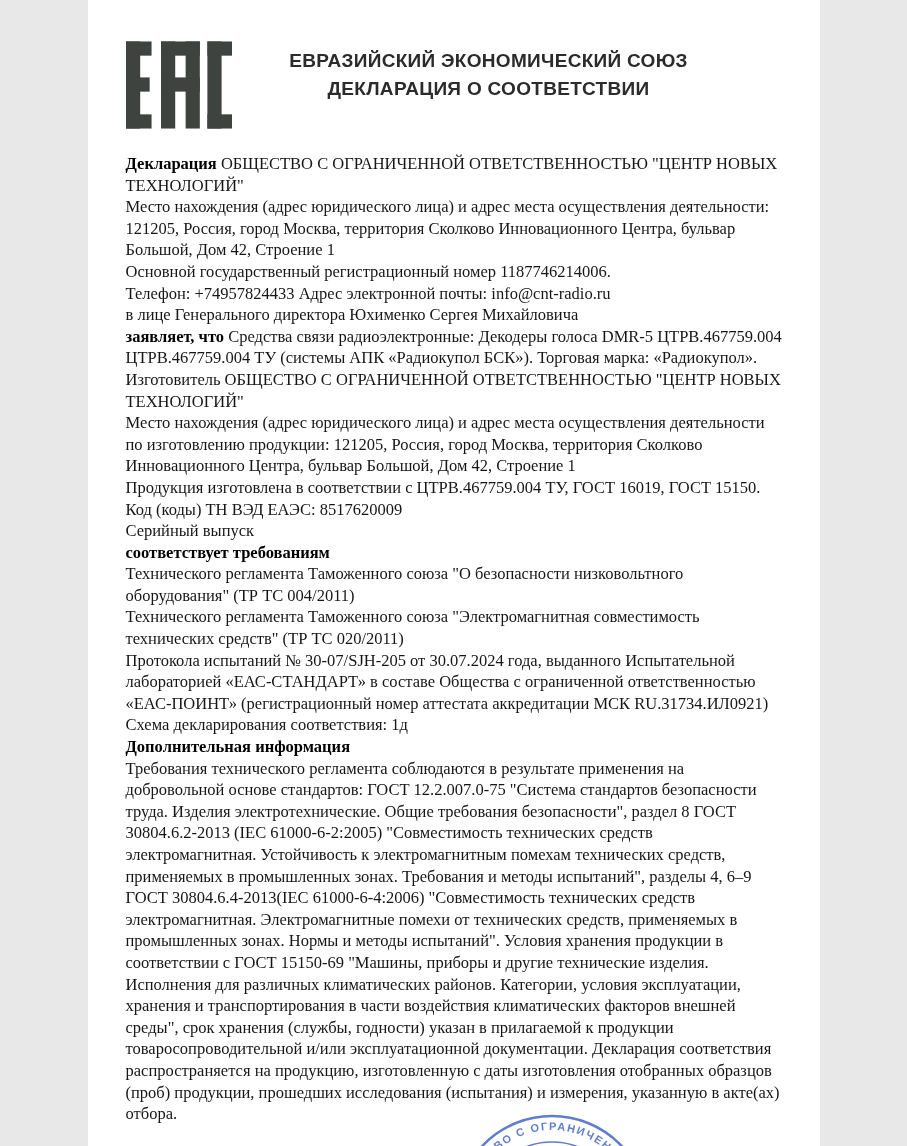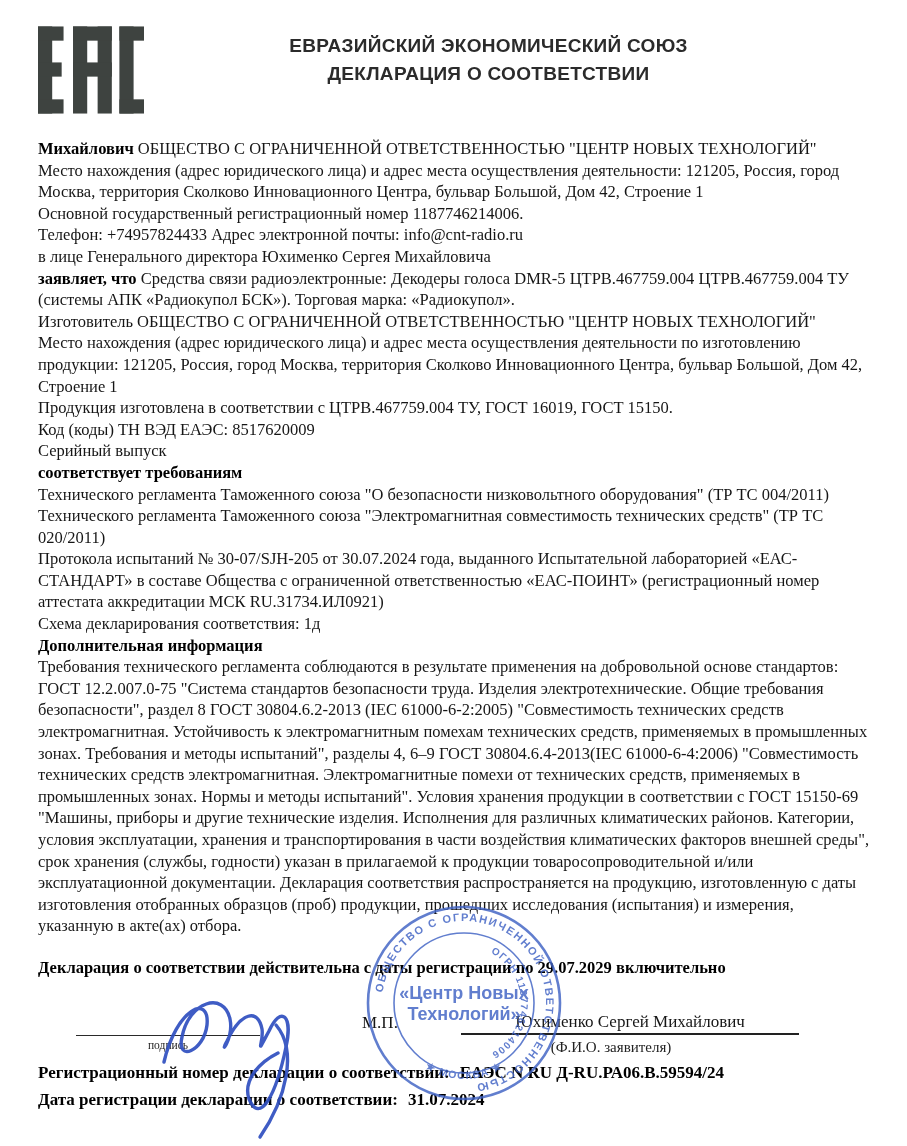--- a/index.html
+++ b/index.html
@@ -1,19 +1,19 @@
 <!DOCTYPE html>
 <html lang="ru"><head>
 <meta charset="utf-8">
 <style>
   html,body{margin:0;padding:0;background:#e8e8e8;}
   .page{
-    width:907px;height:1146px;background:#ffffff;position:relative;
+    width:732px;height:1146px;background:#ffffff;position:relative;
     font-family:"Liberation Serif",serif;color:#161616;
-    padding:24px 34px 0 38px;box-sizing:border-box;overflow:hidden;
+    padding:39px 34px 0 38px;box-sizing:border-box;overflow:hidden;
     margin:0 auto;
   }
   
   .header{display:flex;align-items:flex-start;}
   .logo{flex:0 0 auto;margin-top:2px;}
   .titles{flex:1 1 auto;text-align:center;padding:8px 40px 0 0;
     font-family:"Liberation Sans",sans-serif;font-weight:bold;
     font-size:19px;line-height:28px;color:#2b2b2b;letter-spacing:.3px;}
   
   .body{margin-top:24px;font-size:16.5px;line-height:21.6px;}
@@ -57,21 +57,21 @@
         <rect x="86" y="77" width="26" height="15"></rect>
       </g>
     </svg>
     <div class="titles">
       <div>ЕВРАЗИЙСКИЙ ЭКОНОМИЧЕСКИЙ СОЮЗ</div>
       <div>ДЕКЛАРАЦИЯ О СООТВЕТСТВИИ</div>
     </div>
   </div>
 
   <div class="body">
-    <p><b>Михайлович</b>
+    <p><b>Декларация</b>
       <span>ОБЩЕСТВО С ОГРАНИЧЕННОЙ ОТВЕТСТВЕННОСТЬЮ "ЦЕНТР НОВЫХ ТЕХНОЛОГИЙ"</span></p>
     <p>Место нахождения (адрес юридического лица) и адрес места осуществления деятельности: 121205, Россия, город Москва, территория Сколково Инновационного Центра, бульвар Большой, Дом 42, Строение 1</p>
     <p>Основной государственный регистрационный номер 1187746214006.</p>
     <p>Телефон: +74957824433 Адрес электронной почты: info@cnt-radio.ru</p>
     <p>в лице Генерального директора Юхименко Сергея Михайловича</p>
     <p><b>заявляет, что</b>
       <span>Средства связи радиоэлектронные: Декодеры голоса DMR-5 ЦТРВ.467759.004 ЦТРВ.467759.004 ТУ (системы АПК «Радиокупол БСК»). Торговая марка: «Радиокупол».</span></p>
     <p><span>Изготовитель</span>
       <span>ОБЩЕСТВО С ОГРАНИЧЕННОЙ ОТВЕТСТВЕННОСТЬЮ "ЦЕНТР НОВЫХ ТЕХНОЛОГИЙ"</span></p>
     <p>Место нахождения (адрес юридического лица) и адрес места осуществления деятельности по изготовлению продукции: 121205, Россия, город Москва, территория Сколково Инновационного Центра, бульвар Большой, Дом 42, Строение 1</p>

